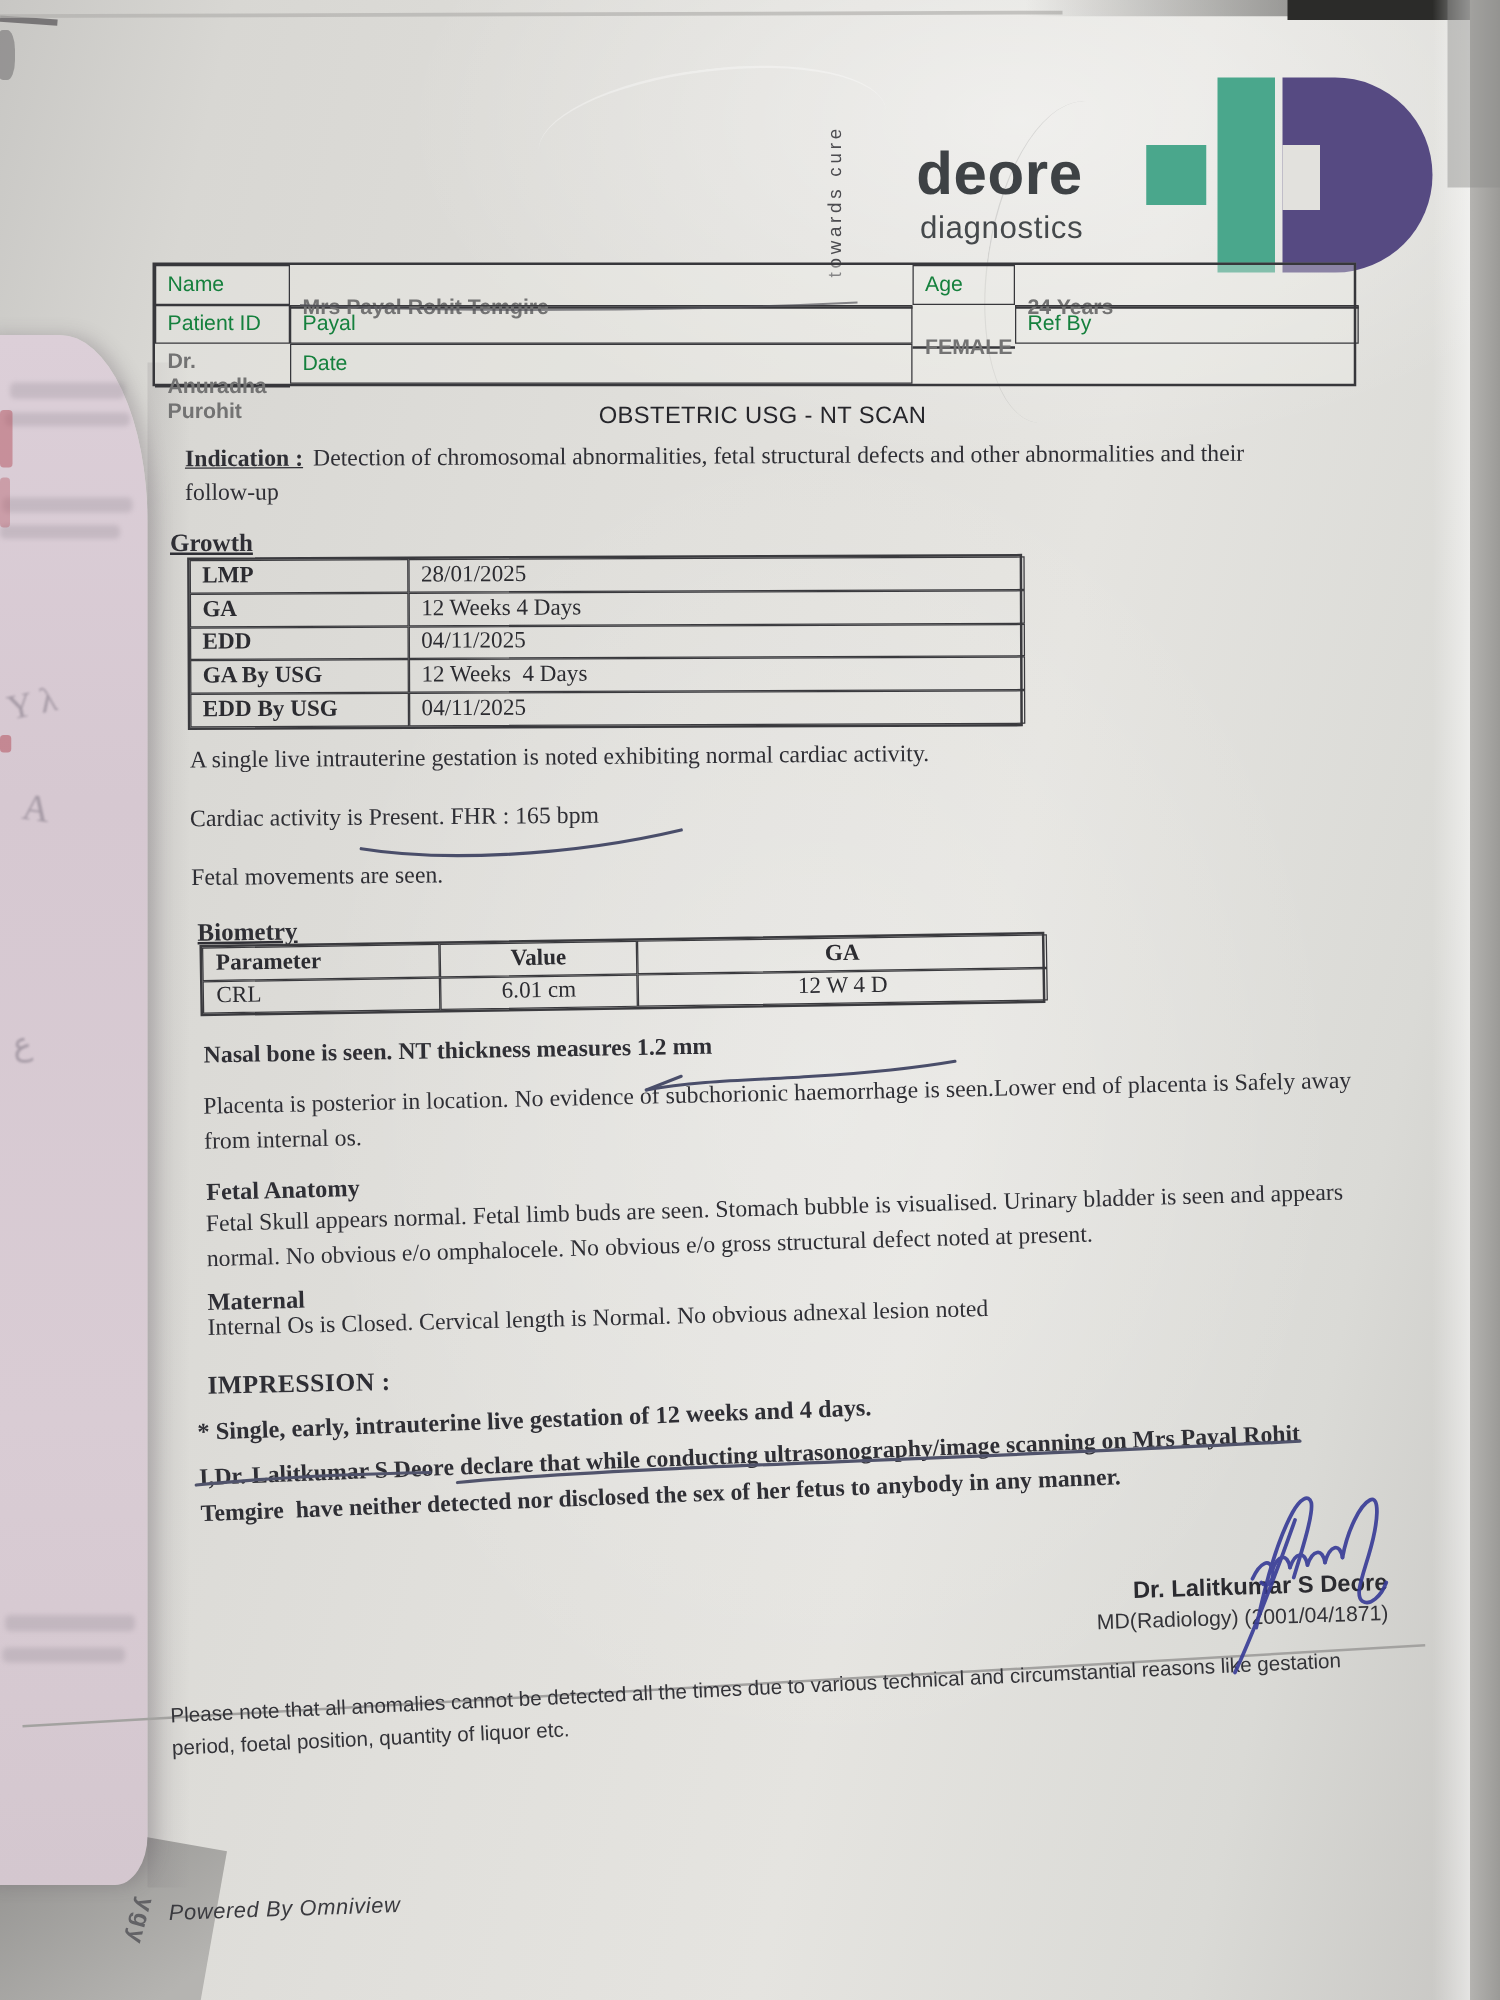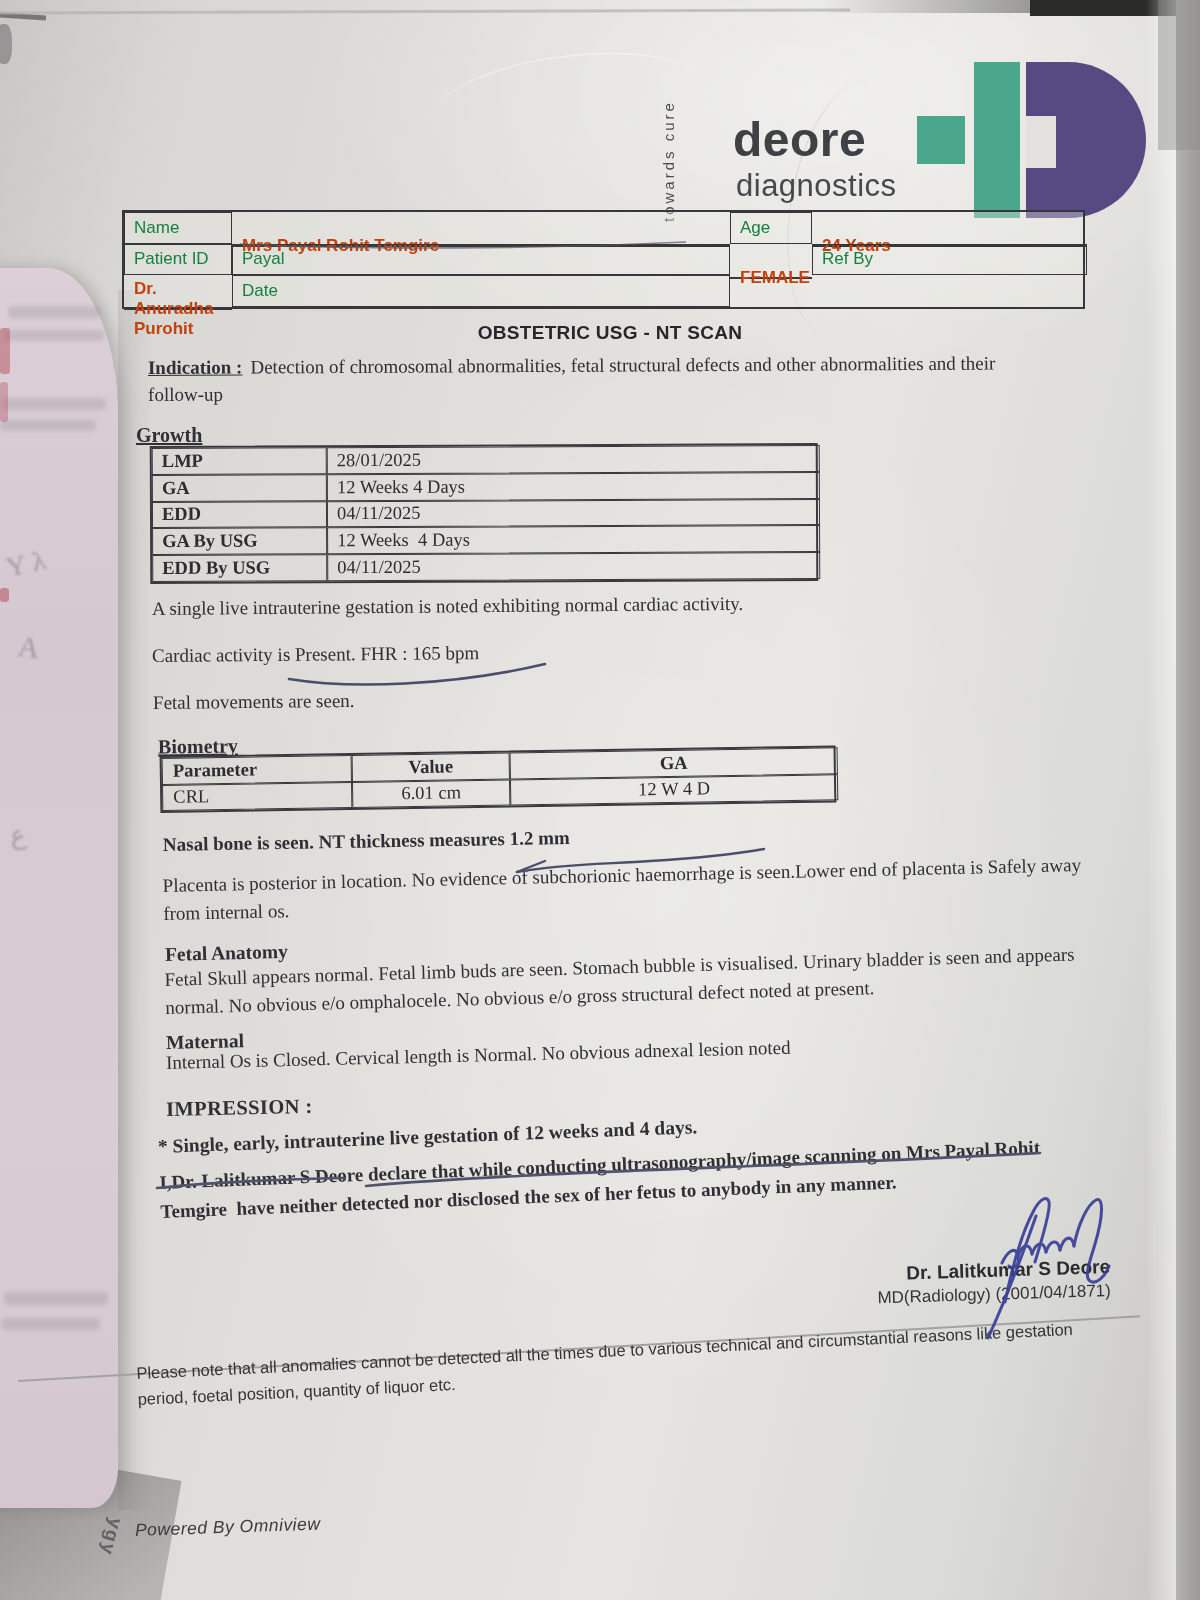--- a/index.html
+++ b/index.html
@@ -41,36 +41,36 @@
   .crease2 { left:790px; top:80px; width:120px; height:260px; border-left:1.5px solid rgba(140,138,140,.25); border-radius:50%; transform:rotate(9deg); }
   .left-fold-shadow { left:118px; top:290px; width:34px; height:1220px; background:linear-gradient(90deg, rgba(110,105,110,.16), rgba(110,105,110,0)); z-index:2; }
 
   
   .tagline {
     left:660px; top:52px; height:170px; width:24px;
     writing-mode:vertical-rl; transform:rotate(180deg);
     font-size:15px; letter-spacing:3px; color:#4c4c50; z-index:3;
   }
   .brand-name { left:733px; top:112px; font-size:48px; font-weight:800; color:#3e4245; letter-spacing:.5px; z-index:3; }
-  .brand-type { left:736px; top:168px; font-size:31px; font-weight:400; color:#45494c; letter-spacing:.5px; z-index:3; }
+  .brand-type { left:736px; top:168px; font-size:25px; font-weight:400; color:#45494c; letter-spacing:.5px; z-index:3; }
   .logo-mark { left:890px; top:58px; width:256px; height:162px; z-index:3; }
   .lm-square { position:absolute; left:27px; top:58px; width:48px; height:48px; background:#4aa78c; }
   .lm-bar { position:absolute; left:84px; top:4px; width:46px; height:156px; background:#4aa78c; }
   .lm-d { position:absolute; left:136px; top:4px; width:120px; height:156px; background:#564a82; border-radius:0 84px 84px 0; }
   .lm-notch { position:absolute; left:0; top:54px; width:30px; height:52px; background:#e2e1dd; }
 
   
   .pt-table { left:122px; top:210px; width:963px; z-index:3;
     display:grid; grid-template-columns:108px 498px 82px 275px; grid-auto-rows:31.6px;
     border:2px solid #37373b; background:rgba(238,237,233,.35); }
   .pt-cell { border:1px solid #37373b; display:flex; align-items:center; padding:0 9px; font-size:17px; color:#15803d; }
-  .pt-val { font-weight:bold; color:#c2410c;margin-top:33px; }
-
-  
-  .title { left:150px; top:322px; width:920px; text-align:center; font-size:19px; font-weight:bold; color:#26262b; letter-spacing:.3px; z-index:3; }
+  .pt-val { font-weight:bold; color:#737373;margin-top:33px; }
+
+  
+  .title { left:150px; top:322px; width:920px; text-align:center; font-size:19px; font-weight:normal; color:#26262b; letter-spacing:.3px; z-index:3; }
   .para { font-family:"Liberation Serif", serif; font-size:19px; color:#30303:6; z-index:3; }
   .p-indication { left:148px; top:354px; width:905px; font-size:19px; line-height:27px; transform:rotate(-.3deg); transform-origin:left; z-index:3; }
   .ind-label { font-weight:bold; text-decoration:underline; margin-right:8px; }
   .h-growth { left:136px; top:424px; font-size:20px; font-weight:bold; text-decoration:underline; z-index:3; }
   .growth-table { left:150px; top:446px; width:668px; z-index:3;
     display:grid; grid-template-columns:175px 493px; grid-auto-rows:26.8px;
     border:2px solid #3a3a3e; transform:rotate(-.25deg); transform-origin:left; }
   .g-cell { border:1px solid #3a3a3e; display:flex; align-items:center; padding:0 9px; font-family:"Liberation Serif", serif; font-size:18.5px; color:#2c2c31; }
   .g-param { font-weight:bold; }
   .p-gest { left:152px; top:598px; width:900px; transform:rotate(-.5deg); transform-origin:left; }

